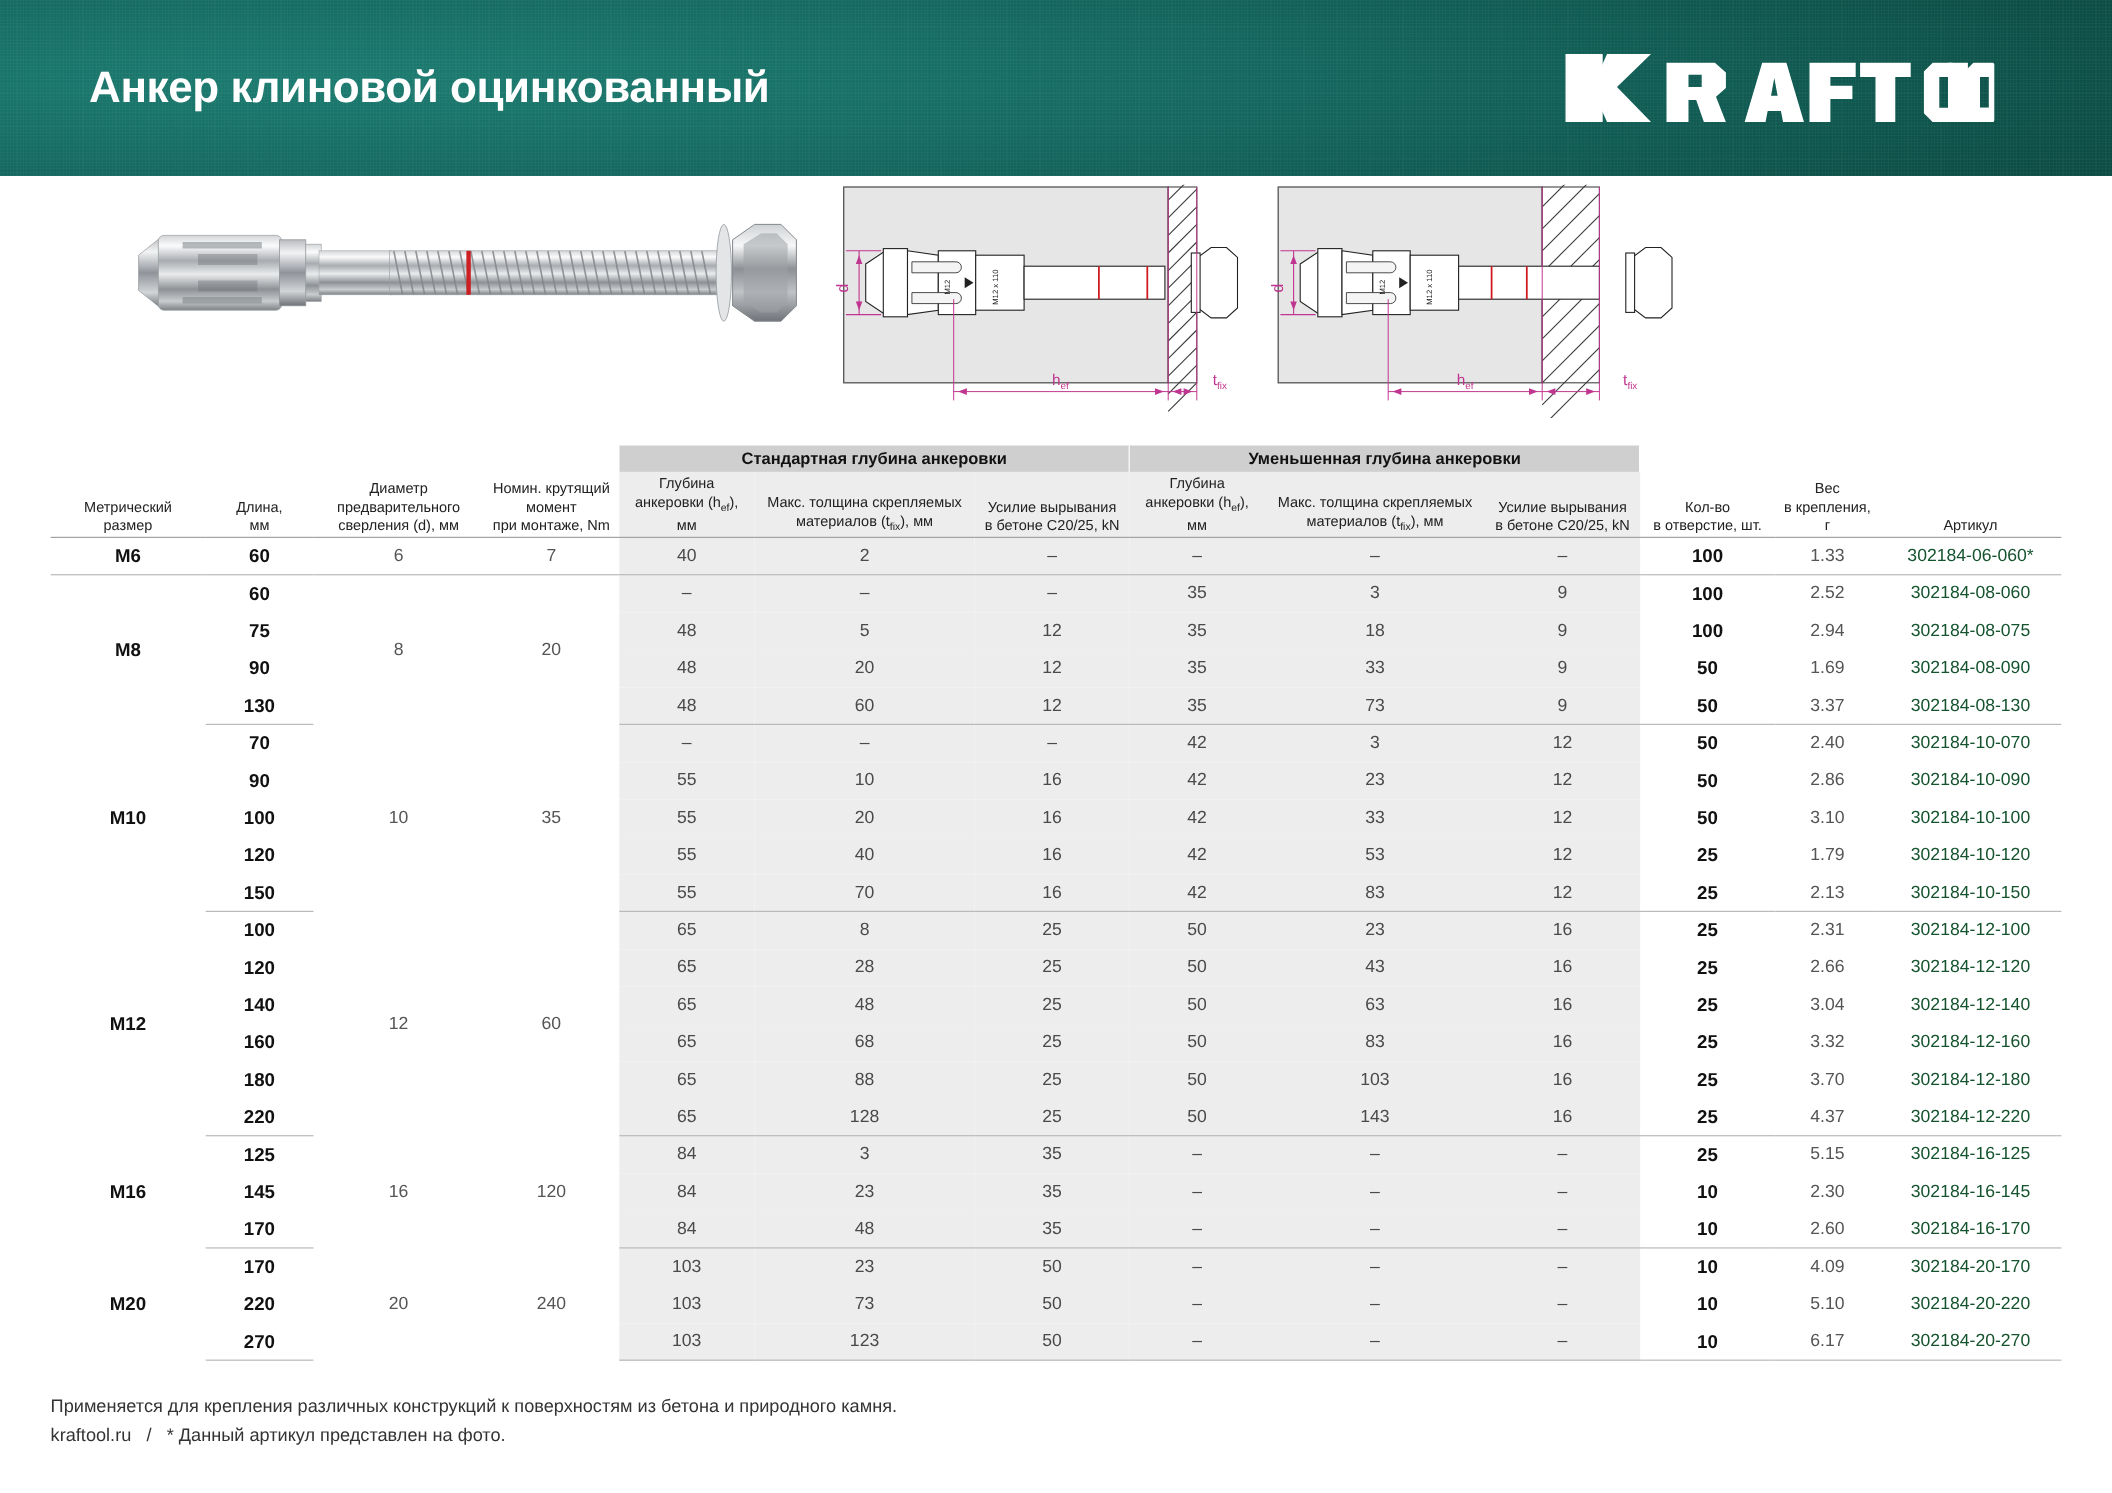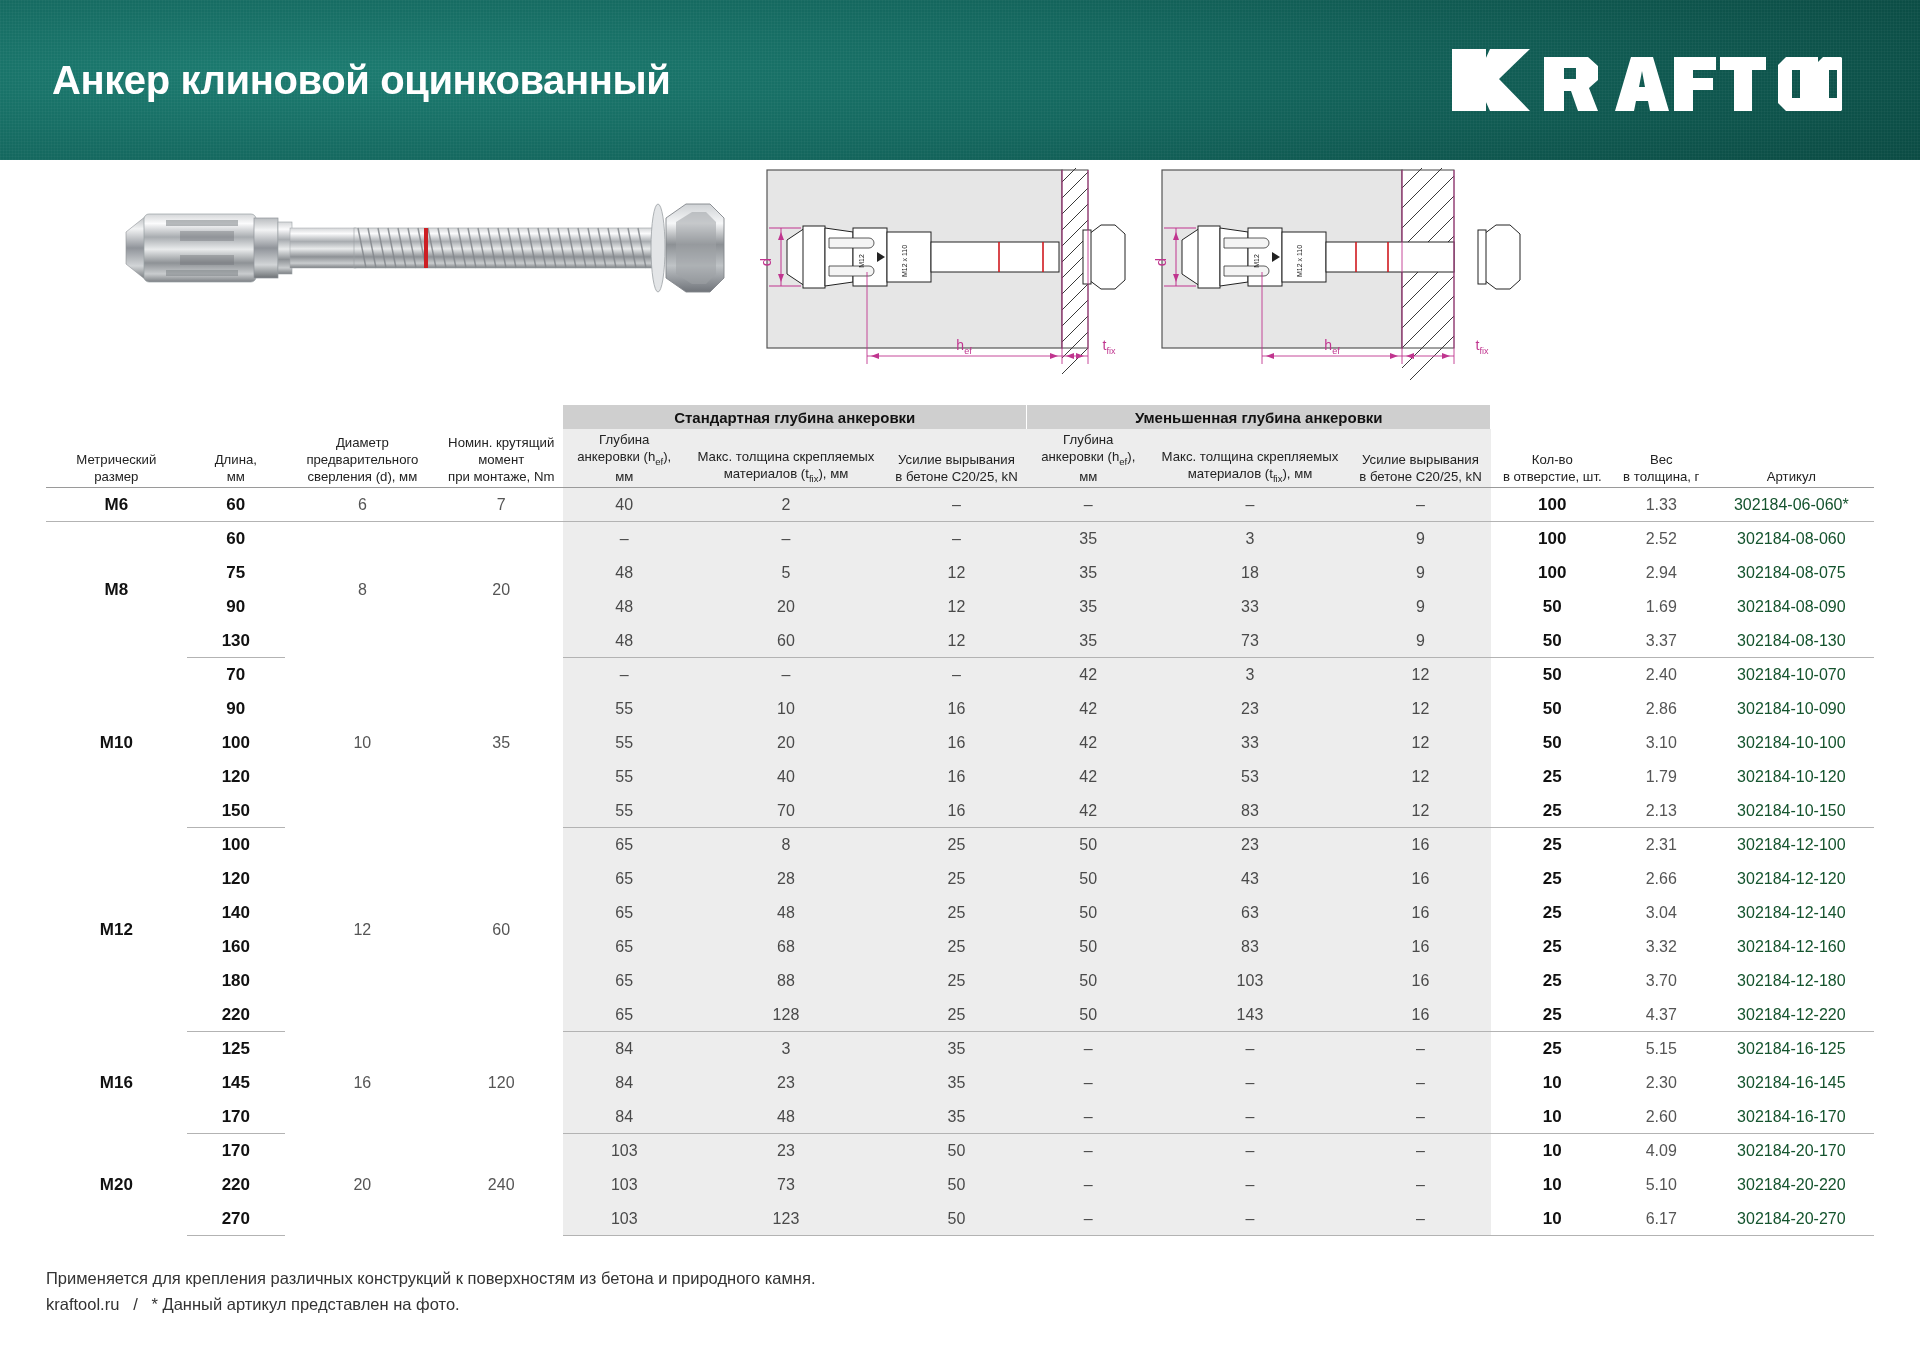--- a/index.html
+++ b/index.html
@@ -14,21 +14,21 @@
     position:relative;
   }
 
   
   .header {
     position:relative;
     height:160px;
     background:
       radial-gradient(ellipse 120% 160% at 16% 45%, #1c7b70 0%, #14675e 38%, #0c4f47 72%, #083f38 100%);
     display:flex; align-items:center;
-    padding:0 52px;
+    padding:0 81px;
     overflow:hidden;
   }
   .header::after{
     content:"";
     position:absolute; inset:0;
     background-image:
       repeating-linear-gradient(0deg, rgba(255,255,255,.028) 0 1px, transparent 1px 3px),
       repeating-linear-gradient(90deg, rgba(255,255,255,.028) 0 1px, transparent 1px 3px);
     pointer-events:none;
   }
@@ -473,21 +473,21 @@
           <span class="ln">Усилие вырывания</span>
           <span class="ln">в бетоне C20/25, kN</span>
         </th>
 
         <th class="sub">
           <span class="ln">Кол-во</span>
           <span class="ln">в отверстие, шт.</span>
         </th>
         <th class="sub">
           <span class="ln">Вес</span>
-          <span class="ln">в толщина, г</span>
+          <span class="ln">в крепления, г</span>
         </th>
         <th class="sub">
           <span class="ln">Артикул</span>
         </th>
       </tr>
     </thead>
 
     <tbody id="tbody">
         <tr class="grp-end">
           <td class="size" rowspan="1">M6</td>

